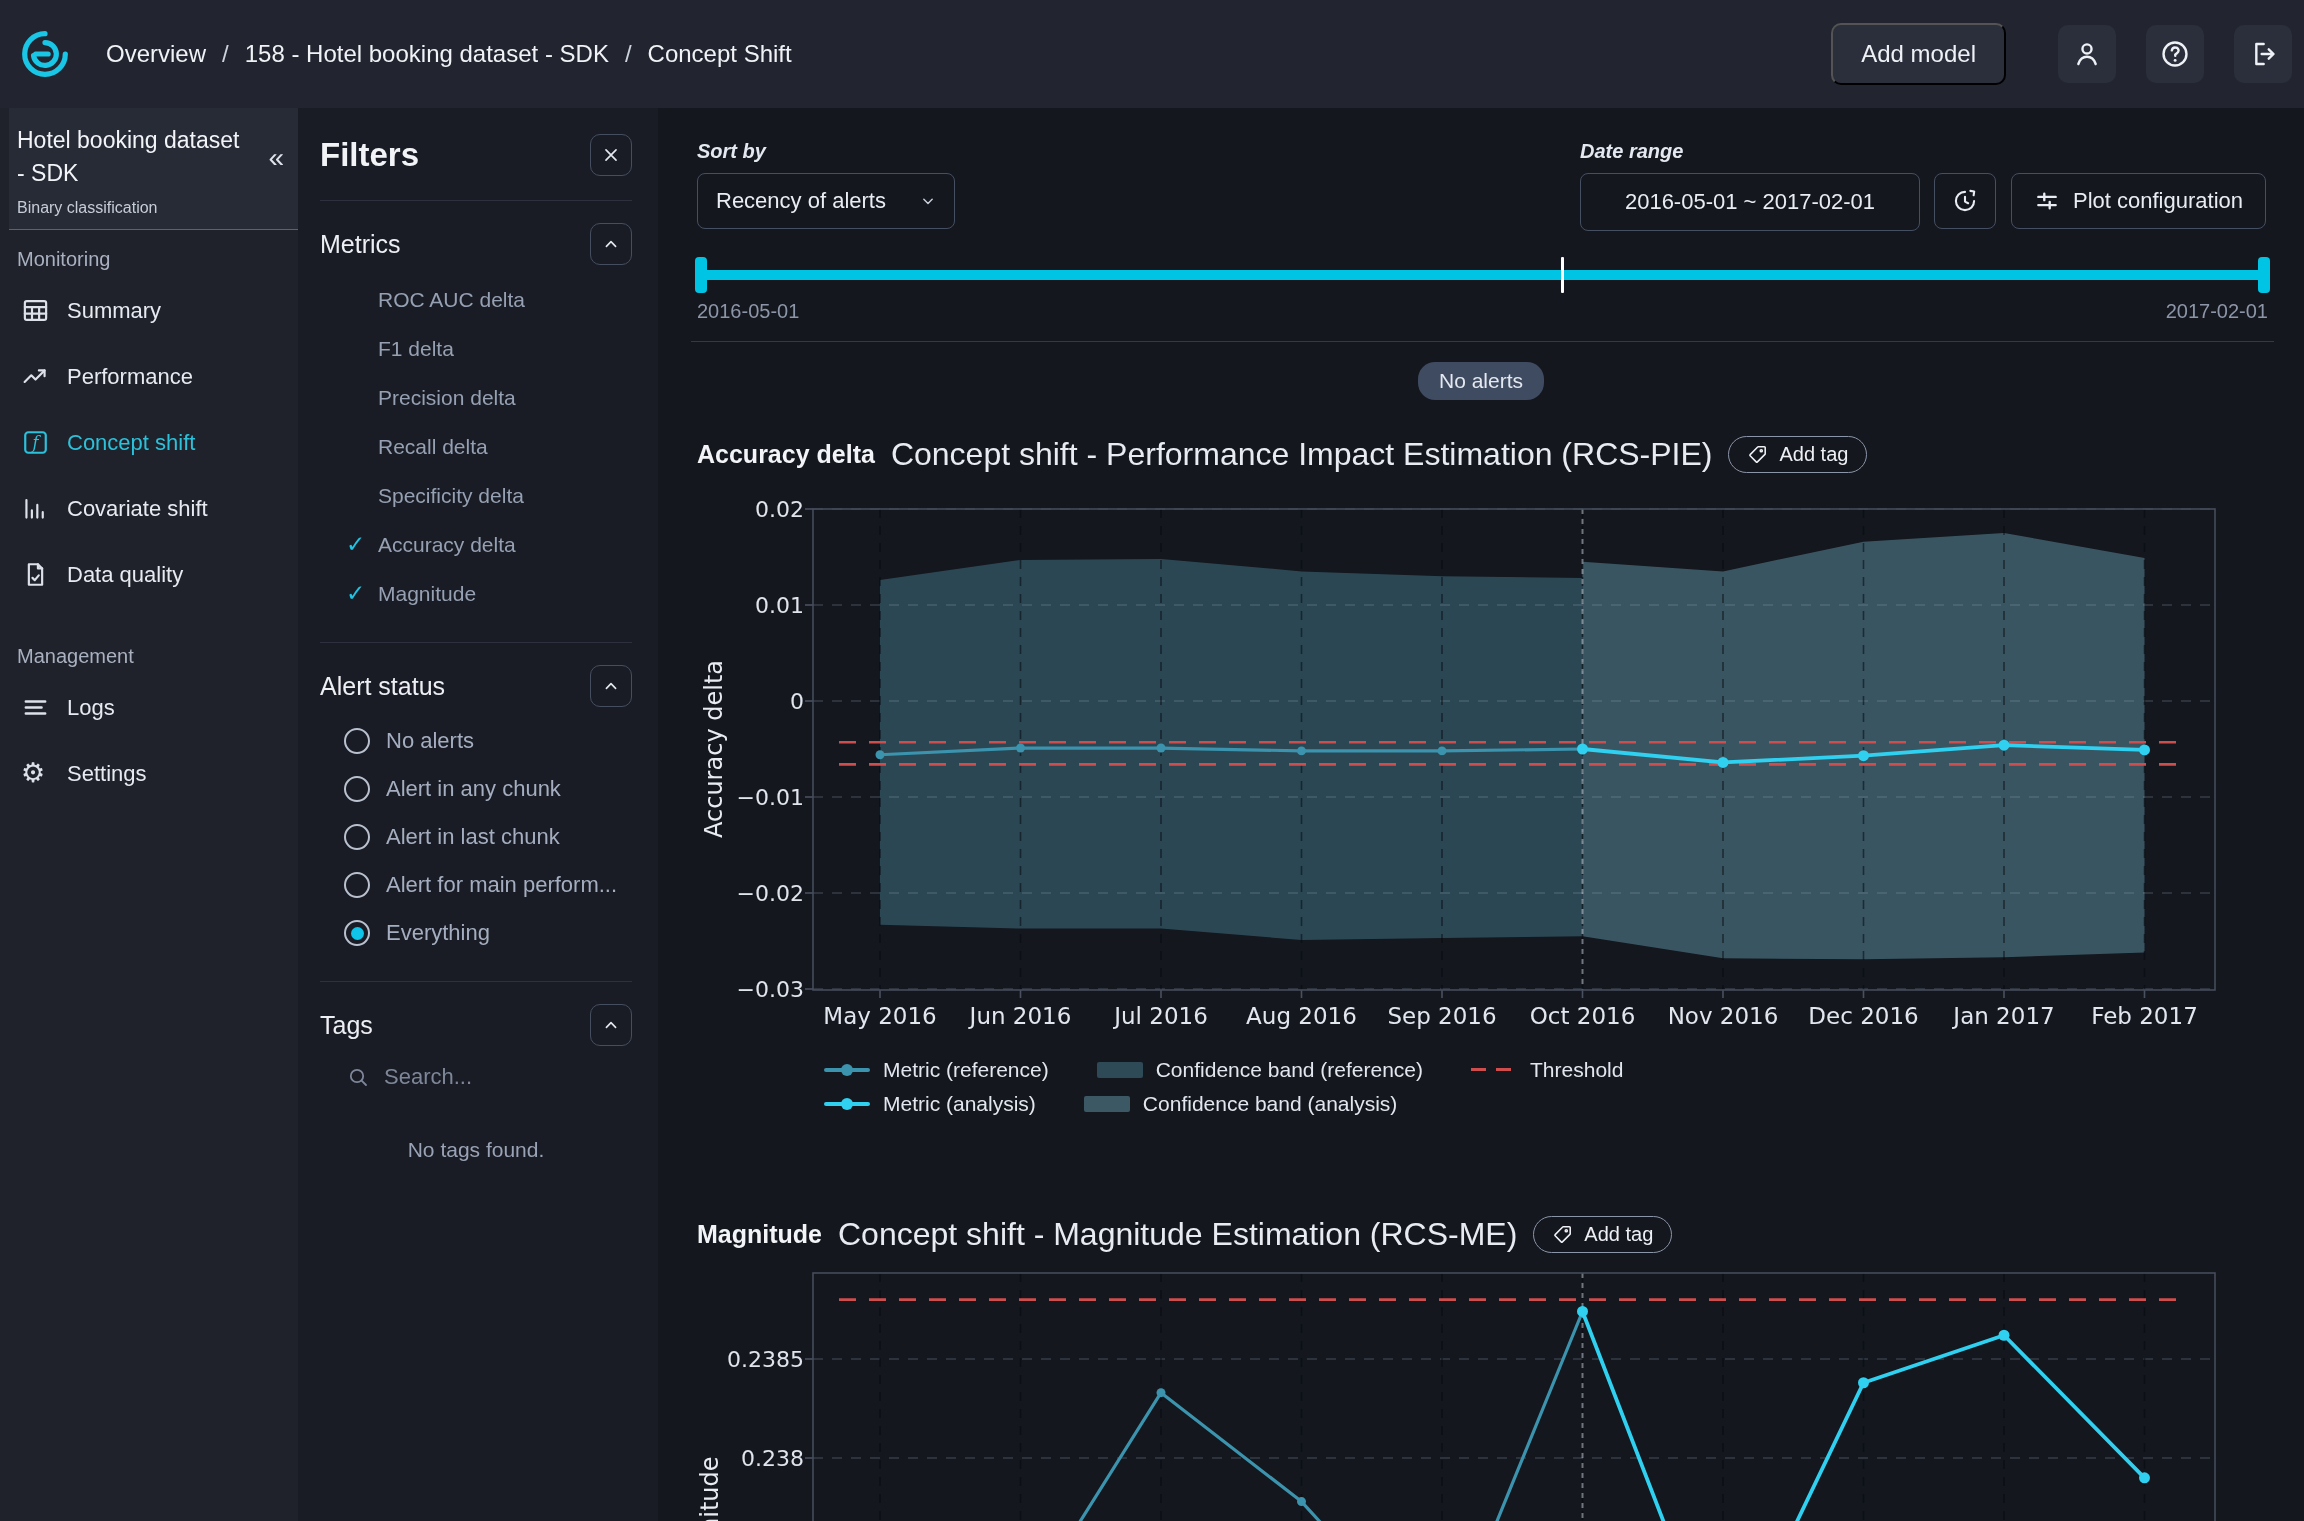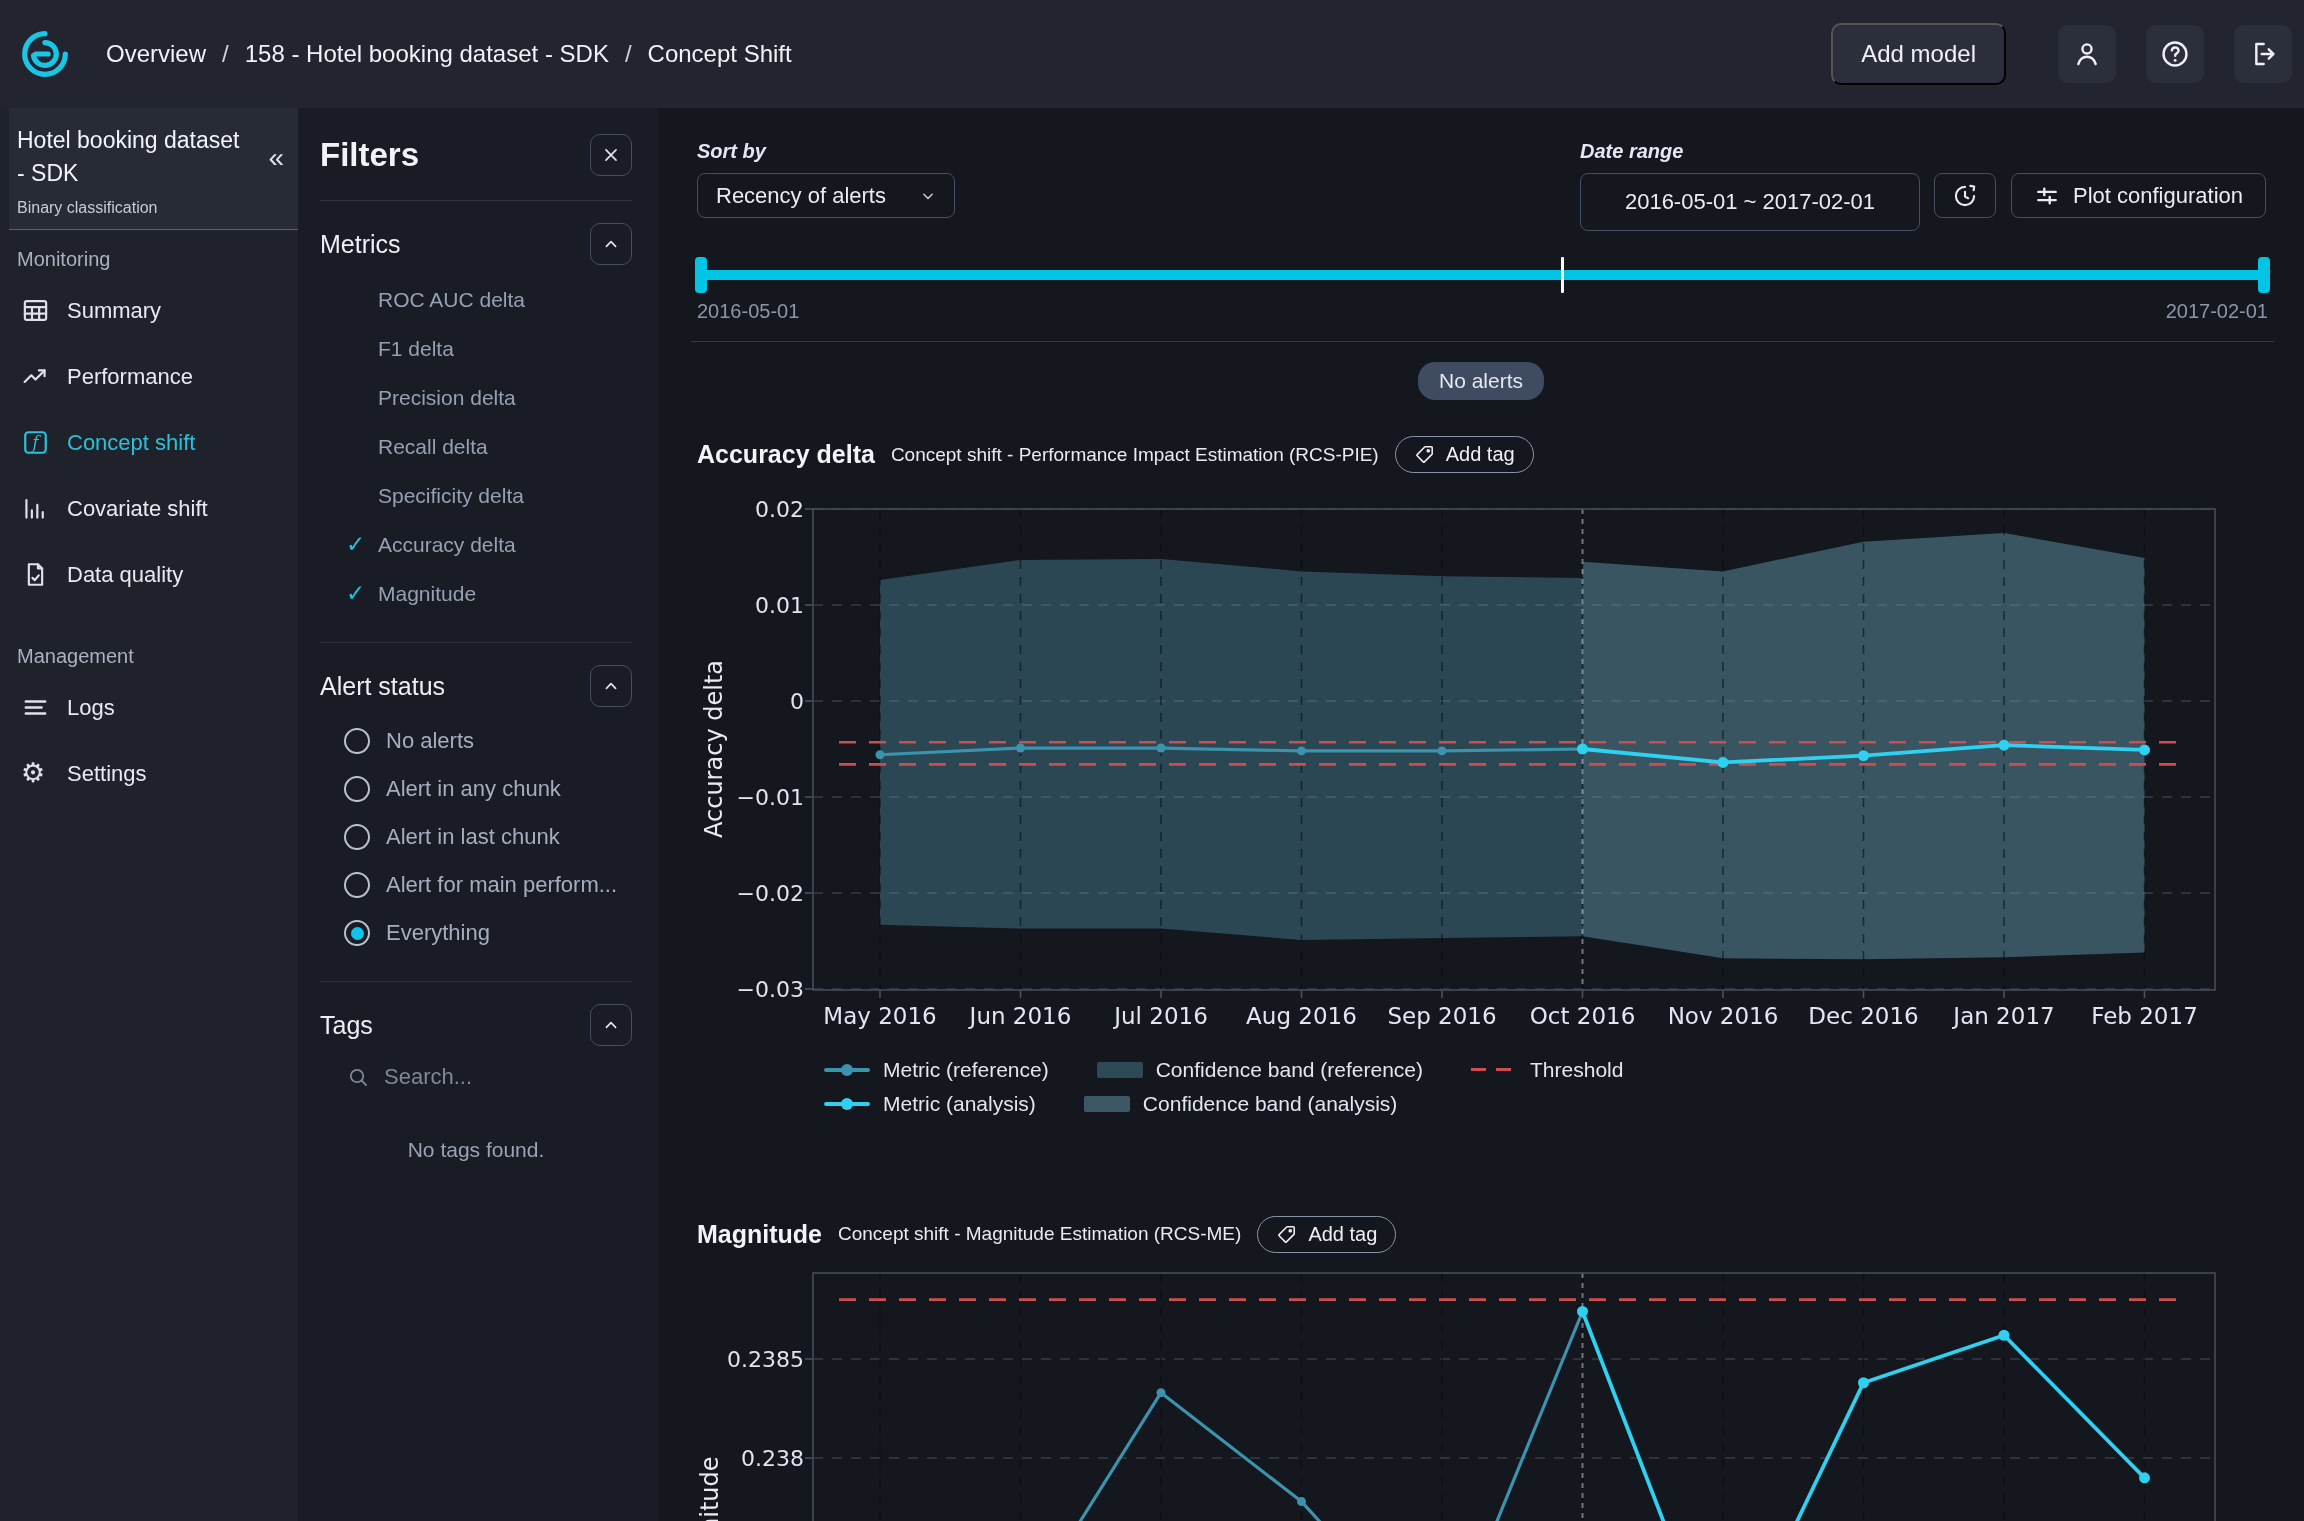--- a/index.html
+++ b/index.html
@@ -54,21 +54,21 @@
   .f-radio.selected .rb::after { content:""; width:13px; height:13px; border-radius:50%; background:#10c3e8; }
   #tag-search-row { margin-top:18px; display:flex; align-items:center; gap:14px; padding-left:26px; color:#7e8799; }
   #tag-search-row svg { width:24px; height:24px; }
   #tag-search-input { background:transparent; border:none; outline:none; font-size:22px; color:#e4e8ef; width:220px; font-family:"Liberation Sans",sans-serif; }
   #tag-search-input::placeholder { color:#7e8799; }
   #tags-empty { text-align:center; margin-top:48px; font-size:21px; color:#9aa3b5; }
 
   
   #controls-row { margin:32px 38px 0 39px; display:flex; justify-content:space-between; align-items:flex-start; }
   .ctl-label { font-size:20px; font-weight:700; color:#e4e9f1; margin-bottom:10px;font-style:italic; }
-  .ctl-box { height:45px; border:1px solid #454f62; border-radius:8px; display:flex; align-items:center; font-size:22px; color:#e9ecf2; background:transparent; cursor:pointer; }
+  .ctl-box { height:56px; border:1px solid #454f62; border-radius:8px; display:flex; align-items:center; font-size:22px; color:#e9ecf2; background:transparent; cursor:pointer; }
   #sortby-select { width:258px; justify-content:space-between; padding:0 16px 0 18px; }
   #sortby-select svg { width:20px; height:20px; color:#c6cdd9; }
   #dr-row { display:flex; gap:8px; }
   #date-range-input { width:340px; padding:0 14px; text-align:center; font-family:"Liberation Sans",sans-serif; background:transparent; border:1px solid #454f62; border-radius:8px; height:58px; font-size:22px; color:#e9ecf2; }
   #history-btn { width:62px; justify-content:center; margin-left:6px; }
   #history-btn svg { width:28px; height:28px; }
   #plot-config-btn { padding:0 22px; gap:13px; margin-left:7px; }
   #plot-config-btn svg { width:26px; height:26px; }
 
   
@@ -78,21 +78,21 @@
   #slider-handle-left { left:-2px; } #slider-handle-right { right:-2px; }
   #slider-marker { position:absolute; width:3px; height:36px; top:2px; background:#ffffff; border-radius:1px; }
   #slider-labels { margin:6px 36px 0 39px; display:flex; justify-content:space-between; font-size:20px; color:#8d96a8; }
   #slider-divider { margin:18px 30px 0 33px; height:1px; background:#333a46; }
 
   
   #alerts-badge { margin:20px auto 0; background:#3f4b61; color:#e3e8f1; border-radius:17px; padding:7px 21px; font-size:21px; width:max-content; }
   .chart-header { margin:36px 0 0 39px; display:flex; align-items:center; gap:16px; }
   .chart-header.second { margin-top:100px; }
   .chart-title { font-size:25px; font-weight:700; color:#f2f4f8; }
-  .chart-subtitle { font-size:19px; color:#e8ebf1; }
+  .chart-subtitle { font-size:32px; color:#e8ebf1; }
   .add-tag-btn { border:1px solid #8b95a8; border-radius:20px; padding:6px 18px; display:flex; align-items:center; gap:11px; font-size:20px; color:#eef0f5; cursor:pointer; background:transparent; }
   .add-tag-btn svg { width:21px; height:21px; }
 
   svg.chart { display:block; margin-top:14px; }
   svg.chart text { font-family:"DejaVu Sans", sans-serif; }
 
   
   #legend { margin:16px 0 0 166px; display:flex; flex-direction:column; gap:10px; }
   .legend-row { display:flex; align-items:center; gap:48px; }
   .legend-item { display:flex; align-items:center; gap:13px; font-size:21px; color:#e2e6ee; }

